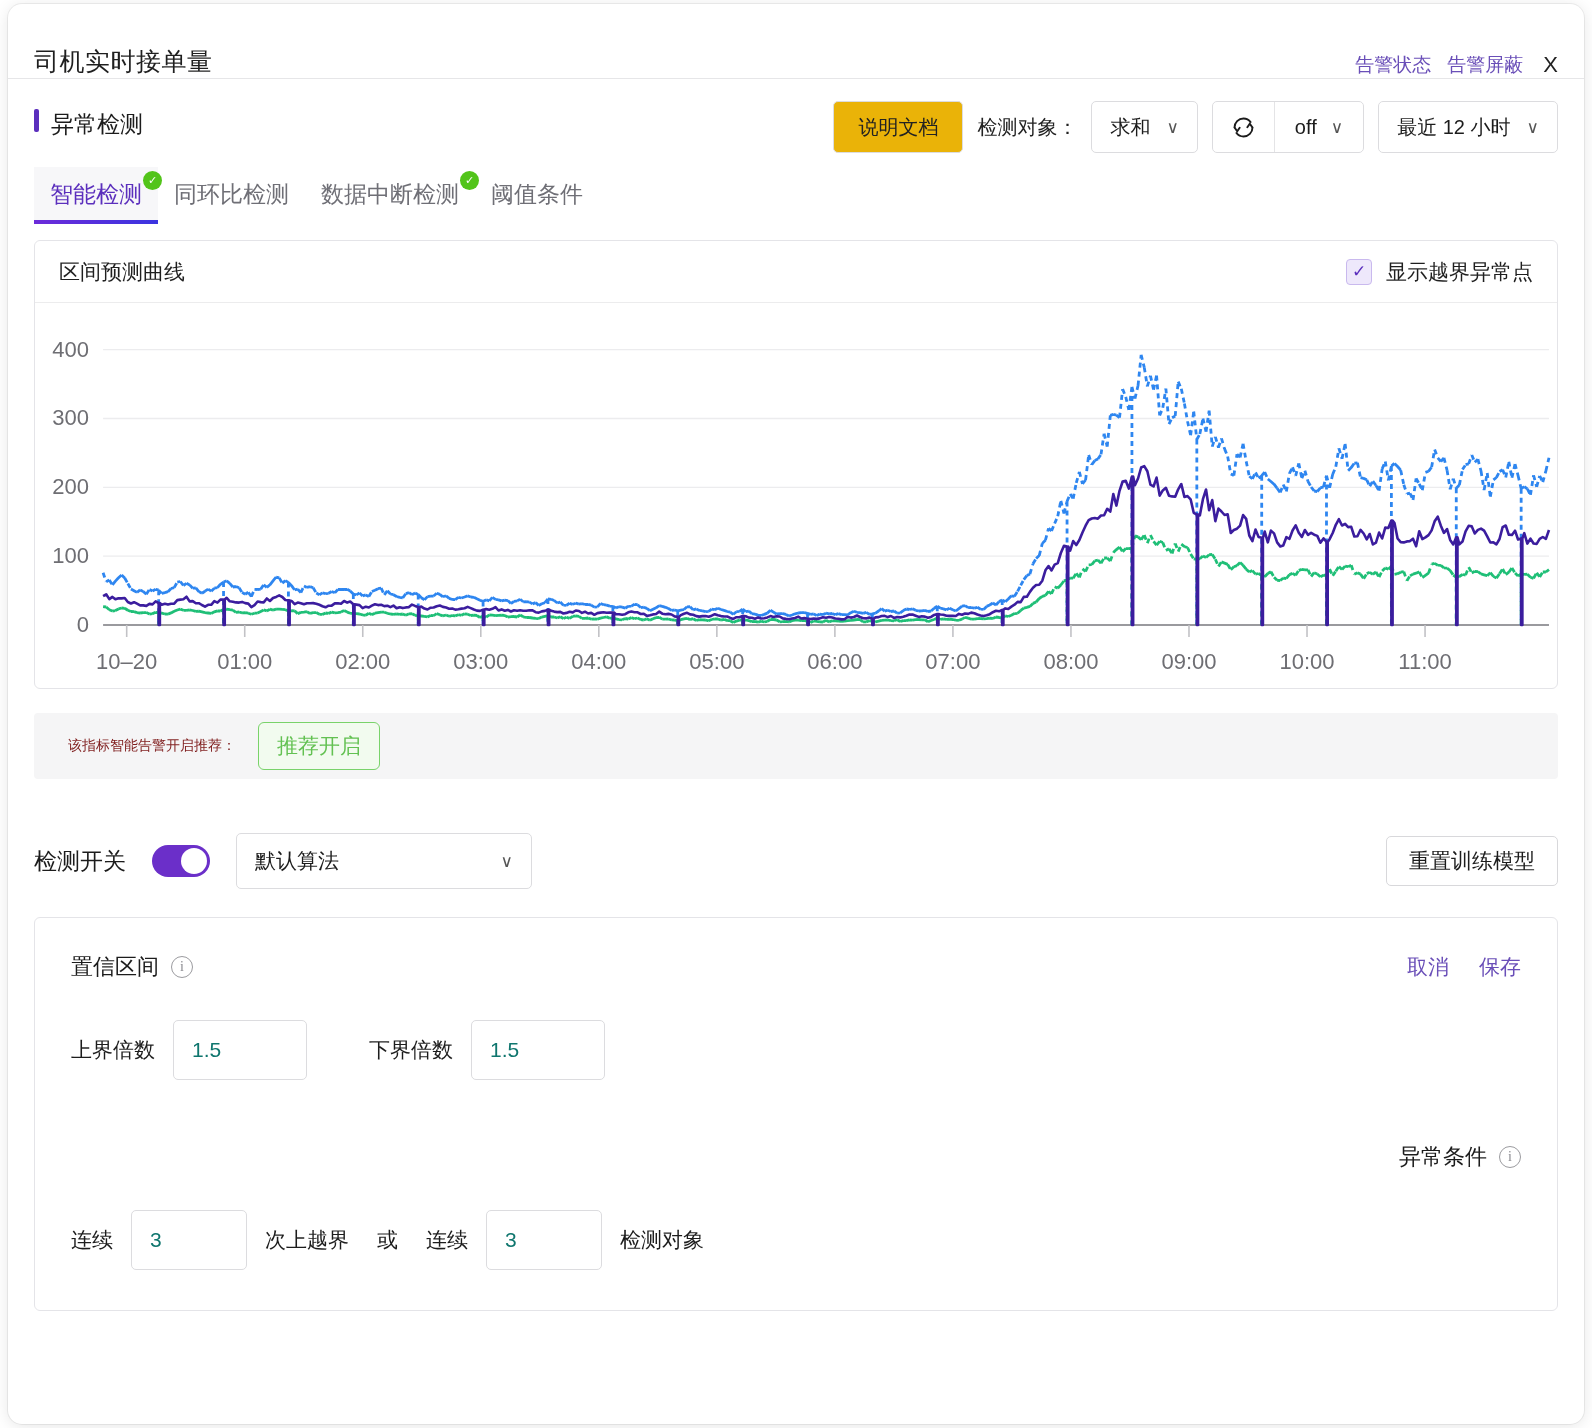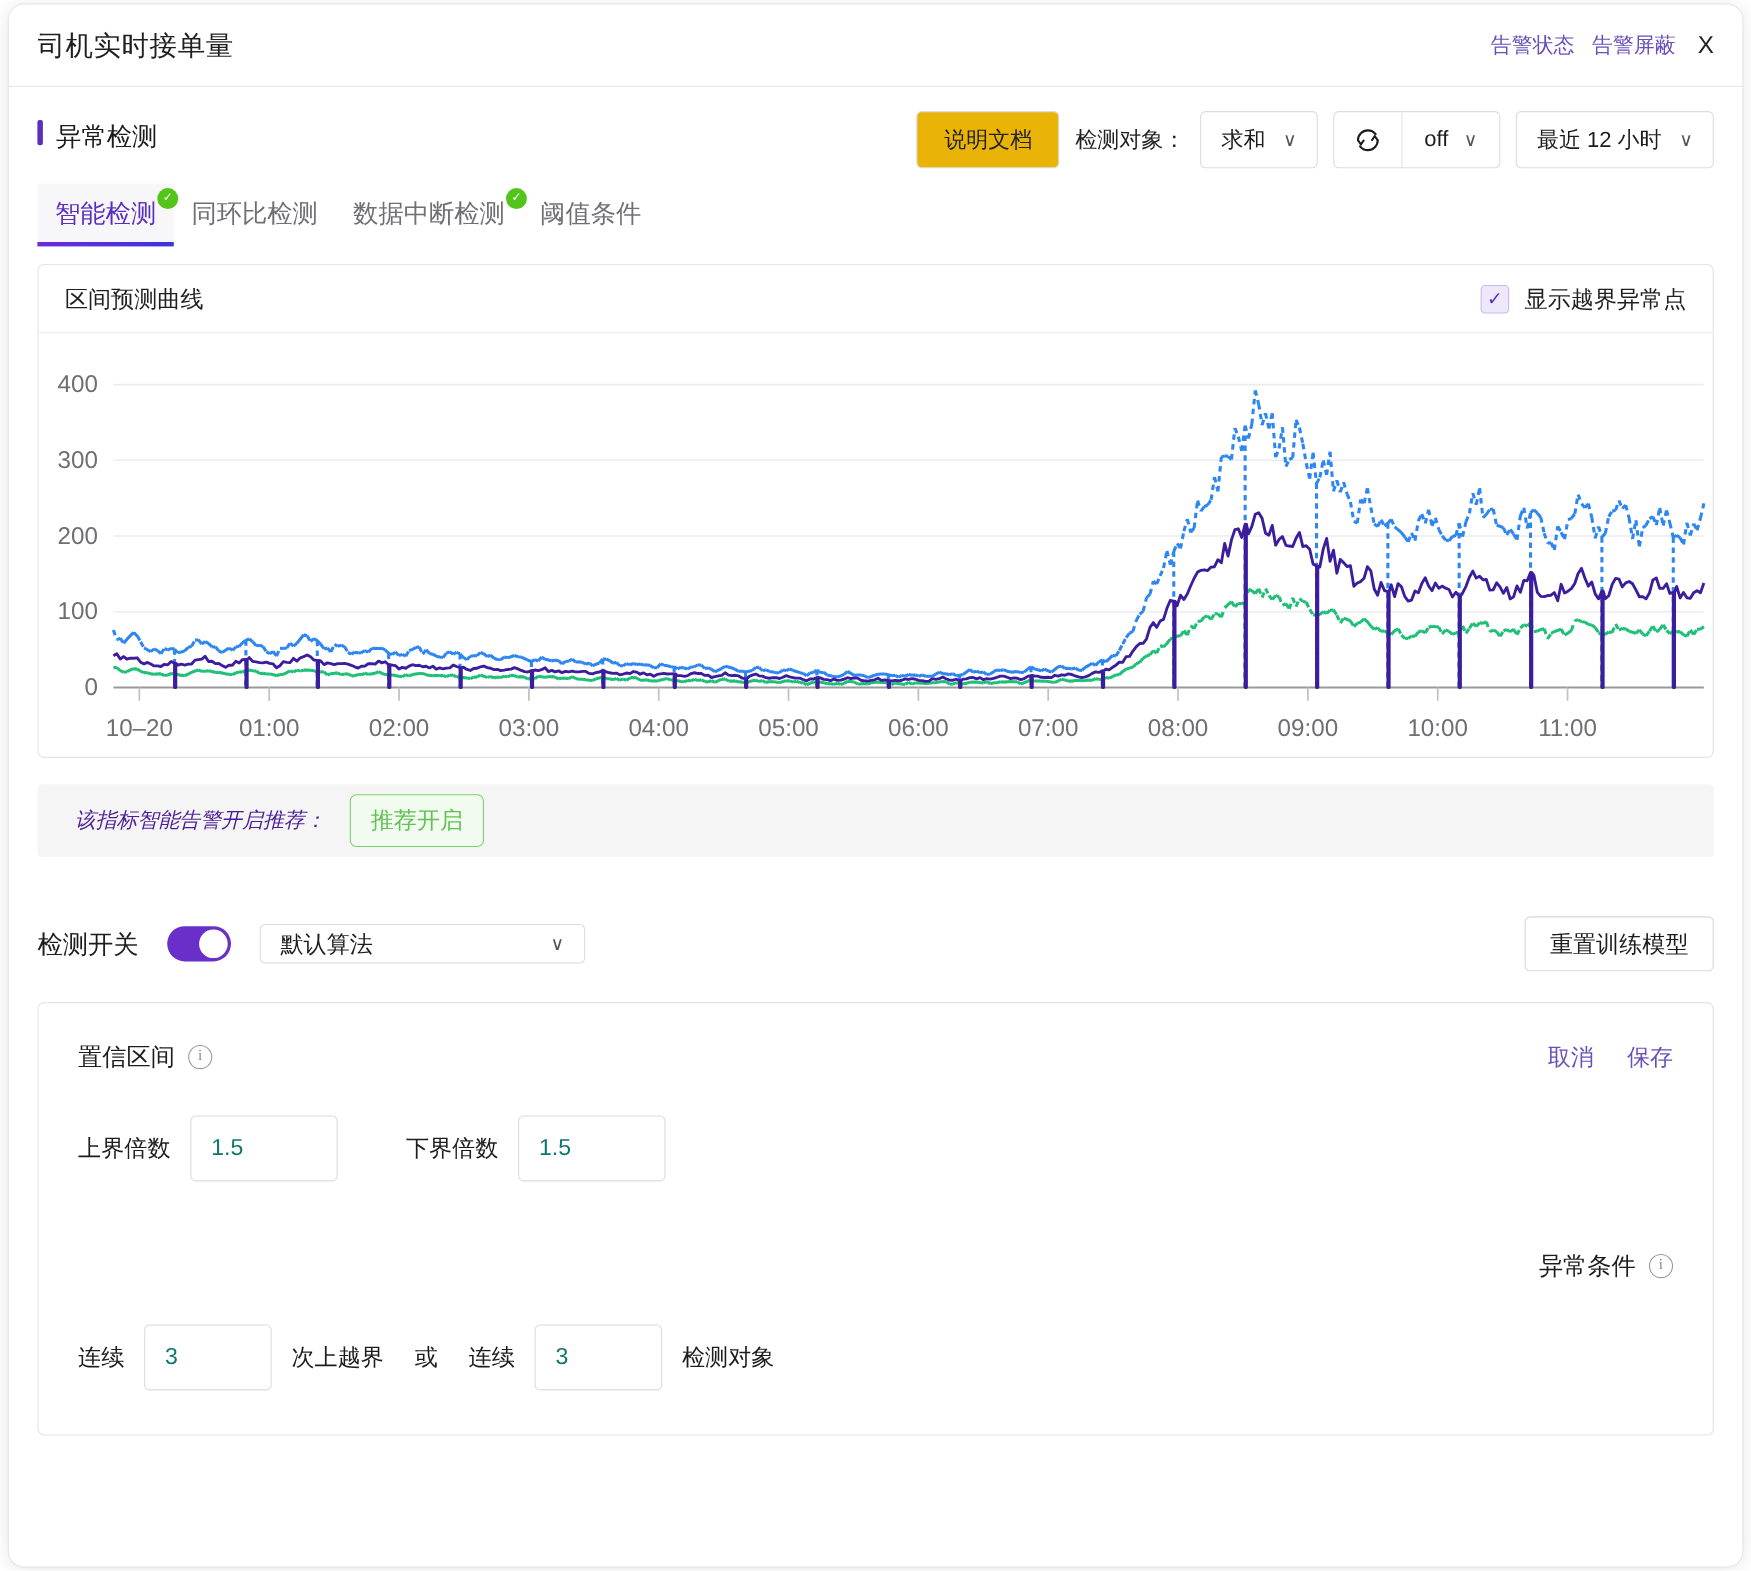--- a/index.html
+++ b/index.html
@@ -24,21 +24,21 @@
     box-shadow: 0 0 0 1px rgba(0,0,0,0.06), 0 2px 16px rgba(0,0,0,0.10);
     overflow: hidden;
   }
 
   
   .titlebar {
     position: relative;
     height: 75px;
     border-bottom: 1px solid #e6e6e8;
     display: flex;
-    align-items: center;
+    align-items: flex-end;
     padding: 0 26px 0 26px;
   }
   .win-title {
     font-size: 25px;
     color: #1f1f1f;
     letter-spacing: .5px;
   }
   .titlebar-right {
     margin-left: auto;
     display: flex;
@@ -225,21 +225,21 @@
   .rec-bar {
     margin: 24px 26px 0 26px;
     background: #f5f5f6;
     border-radius: 4px;
     height: 66px;
     display: flex;
     align-items: center;
     padding: 0 34px;
     gap: 22px;
   }
-  .rec-text { font-size: 19px; color: #4c1d95; font-style: italic; }
+  .rec-text { font-size: 14px; color: #7f1d1d; }
   .rec-chip {
     border: 1px solid #79d36a;
     color: #63c152;
     background: #f2fbef;
     border-radius: 6px;
     font-size: 21px;
     padding: 9px 18px;
     cursor: pointer;
   }
 
@@ -260,21 +260,21 @@
     cursor: pointer;
   }
   .toggle .knob {
     position: absolute;
     top: 3px; right: 3px;
     width: 26px; height: 26px;
     background: #fff;
     border-radius: 50%;
   }
   .algo-select {
-    width: 296px; height: 36px;
+    width: 296px; height: 56px;
     border: 1px solid #dcdcdf;
     border-radius: 5px;
     display: flex; align-items: center;
     padding: 0 18px;
     font-size: 21px; color: #1c1c1c;
     cursor: pointer;
     background: #fff;
   }
   .algo-select .chev { margin-left: auto; }
   .reset-btn {

